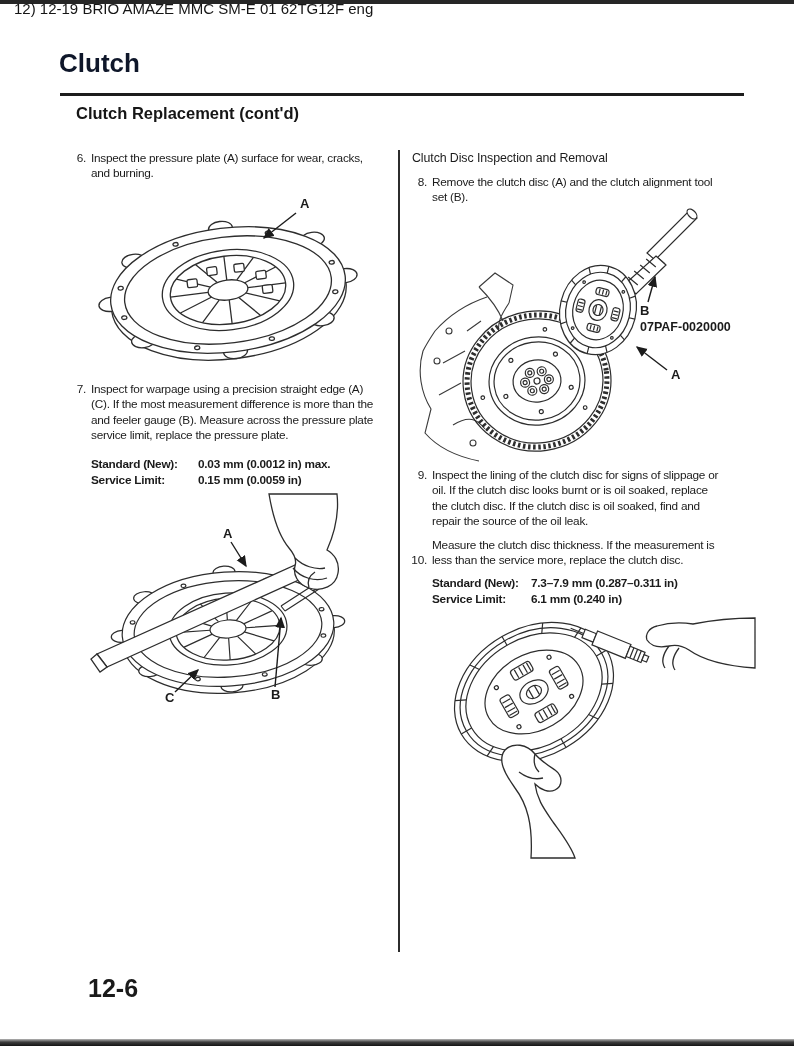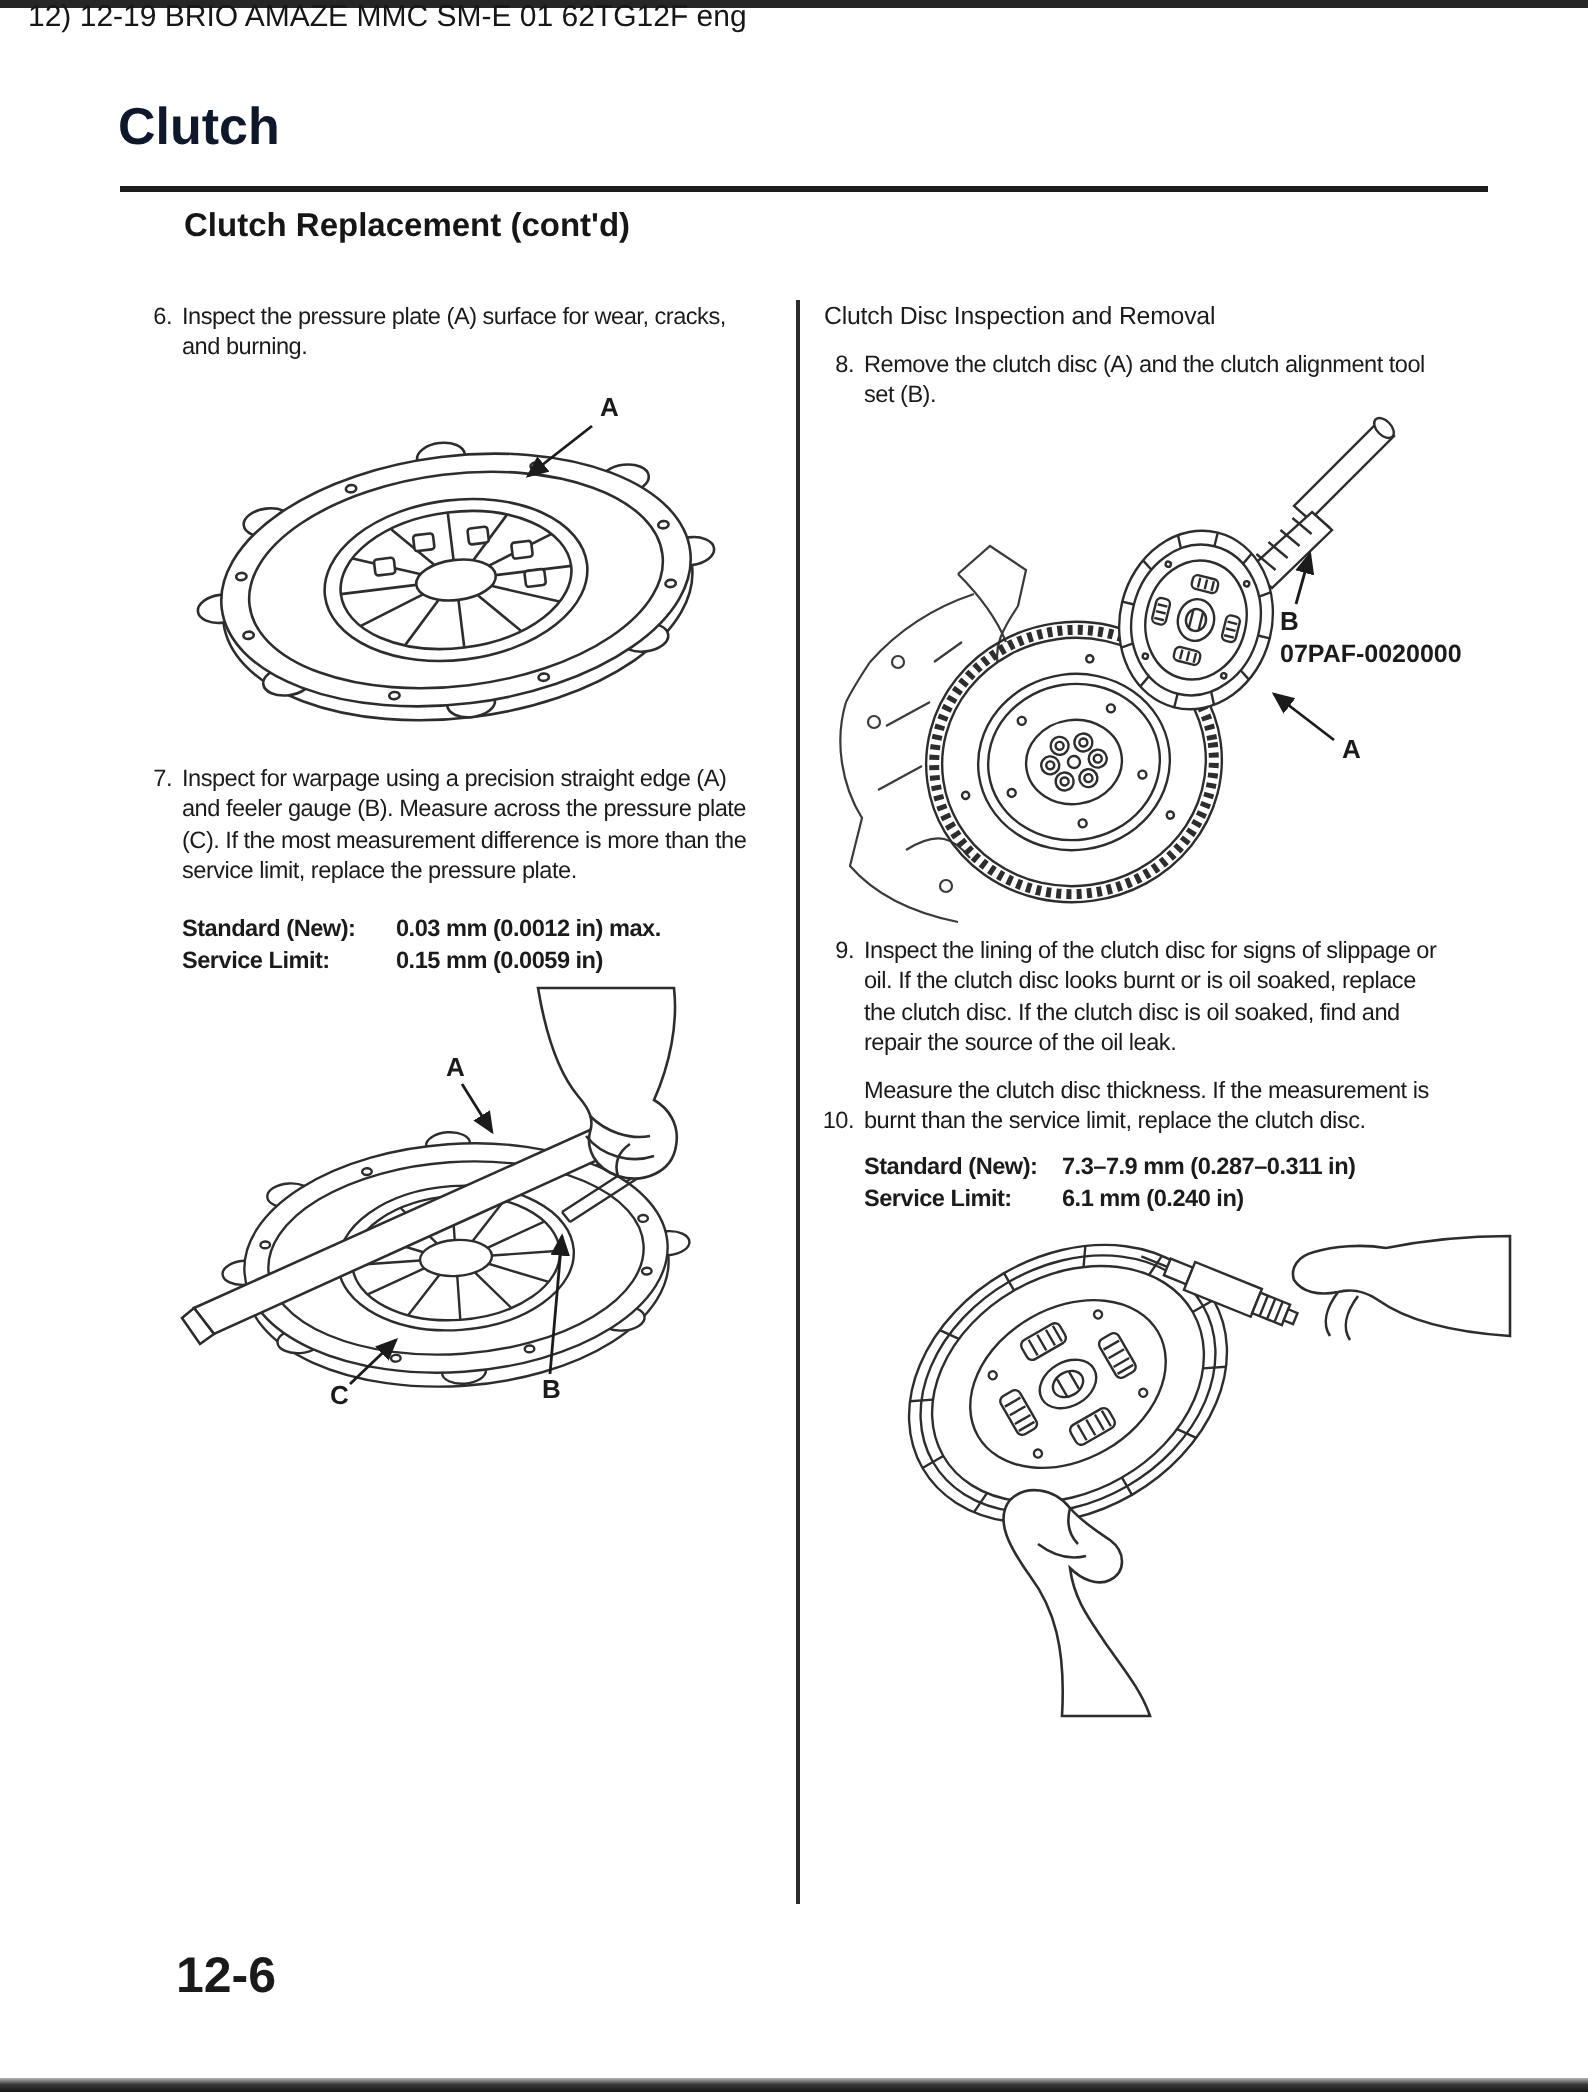--- a/index.html
+++ b/index.html
@@ -6,21 +6,21 @@
   body{
     width:794px;height:1046px;position:relative;background:#ffffff;
     font-family:"Liberation Sans",sans-serif;color:#1b1b1b;overflow:hidden;
   }
   .top-bar{position:absolute;top:0;left:0;width:794px;height:4px;background:#262626;}
   .bottom-bar{position:absolute;left:0;top:1039px;width:794px;height:7px;
     background:linear-gradient(to bottom,#b5b5b5 0%,#3c3c3c 45%,#141414 100%);}
   .doc-code{position:absolute;left:14px;top:0;font-size:15px;color:#161616;}
   .chapter-title{position:absolute;left:59px;top:48px;font-size:26px;font-weight:bold;color:#0f172a;}
   .title-rule{position:absolute;left:60px;top:93px;width:684px;height:2.5px;background:#1c1c1c;}
-  .section-title{position:absolute;left:76px;top:104px;font-size:16.5px;font-weight:bold;color:#161616;margin-left:16px;}
+  .section-title{position:absolute;left:76px;top:104px;font-size:16.5px;font-weight:bold;color:#161616;}
   .col-divider{position:absolute;left:398px;top:150px;width:2px;height:802px;background:#2c2c2c;}
   .rc-heading{position:absolute;left:412px;top:151px;font-size:12.4px;font-weight:normal;letter-spacing:-0.1px;}
   .step{position:absolute;display:flex;font-size:11.8px;line-height:15.4px;letter-spacing:-0.25px;}
   .step .num{width:18px;text-align:right;margin-right:5px;flex:none;}
   .line{white-space:nowrap;}
   .spec{position:absolute;font-size:11.8px;line-height:15.6px;font-weight:bold;letter-spacing:-0.25px;}
   .spec-row{display:flex;}
   .spec-label{flex:none;}
   .spec.left .spec-label{width:107px;}
   .spec.right .spec-label{width:99px;}
@@ -85,22 +85,22 @@
     <ellipse cx="246.3" cy="89.2" rx="2.6" ry="1.8"></ellipse>
   </g>
   <text class="lbl" x="212" y="22">A</text>
   <line x1="208" y1="27" x2="176" y2="52" stroke="#1b1b1b" stroke-width="1.4" marker-end="url(#ar1)"></line>
 </svg>
 
 <div class="step" style="left:68px;top:382px;">
   <span class="num">7.</span>
   <span>
     <div class="line">Inspect for warpage using a precision straight edge (A)</div>
+    <div class="line">(C). If the most measurement difference is more than the</div>
     <div class="line">and feeler gauge (B). Measure across the pressure plate</div>
-    <div class="line">(C). If the most measurement difference is more than the</div>
     <div class="line">service limit, replace the pressure plate.</div>
   </span>
 </div>
 
 <div class="spec left" style="left:91px;top:457px;">
   <div class="spec-row">
     <span class="spec-label">Standard (New):</span>
     <span class="spec-value">0.03 mm (0.0012 in) max.</span>
   </div>
   <div class="spec-row">
@@ -254,21 +254,21 @@
     <div class="line">oil. If the clutch disc looks burnt or is oil soaked, replace</div>
     <div class="line">the clutch disc. If the clutch disc is oil soaked, find and</div>
     <div class="line">repair the source of the oil leak.</div>
   </span>
 </div>
 
 <div class="step" style="left:409px;top:538px;align-items:flex-end;">
   <span class="num">10.</span>
   <span>
     <div class="line">Measure the clutch disc thickness. If the measurement is</div>
-    <div class="line">burnt than the service limit, replace the clutch disc.</div>
+    <div class="line">less than the service more, replace the clutch disc.</div>
   </span>
 </div>
 
 <div class="spec right" style="left:432px;top:576px;">
   <div class="spec-row">
     <span class="spec-label">Standard (New):</span>
     <span class="spec-value">7.3–7.9 mm (0.287–0.311 in)</span>
   </div>
   <div class="spec-row">
     <span class="spec-label">Service Limit:</span>

